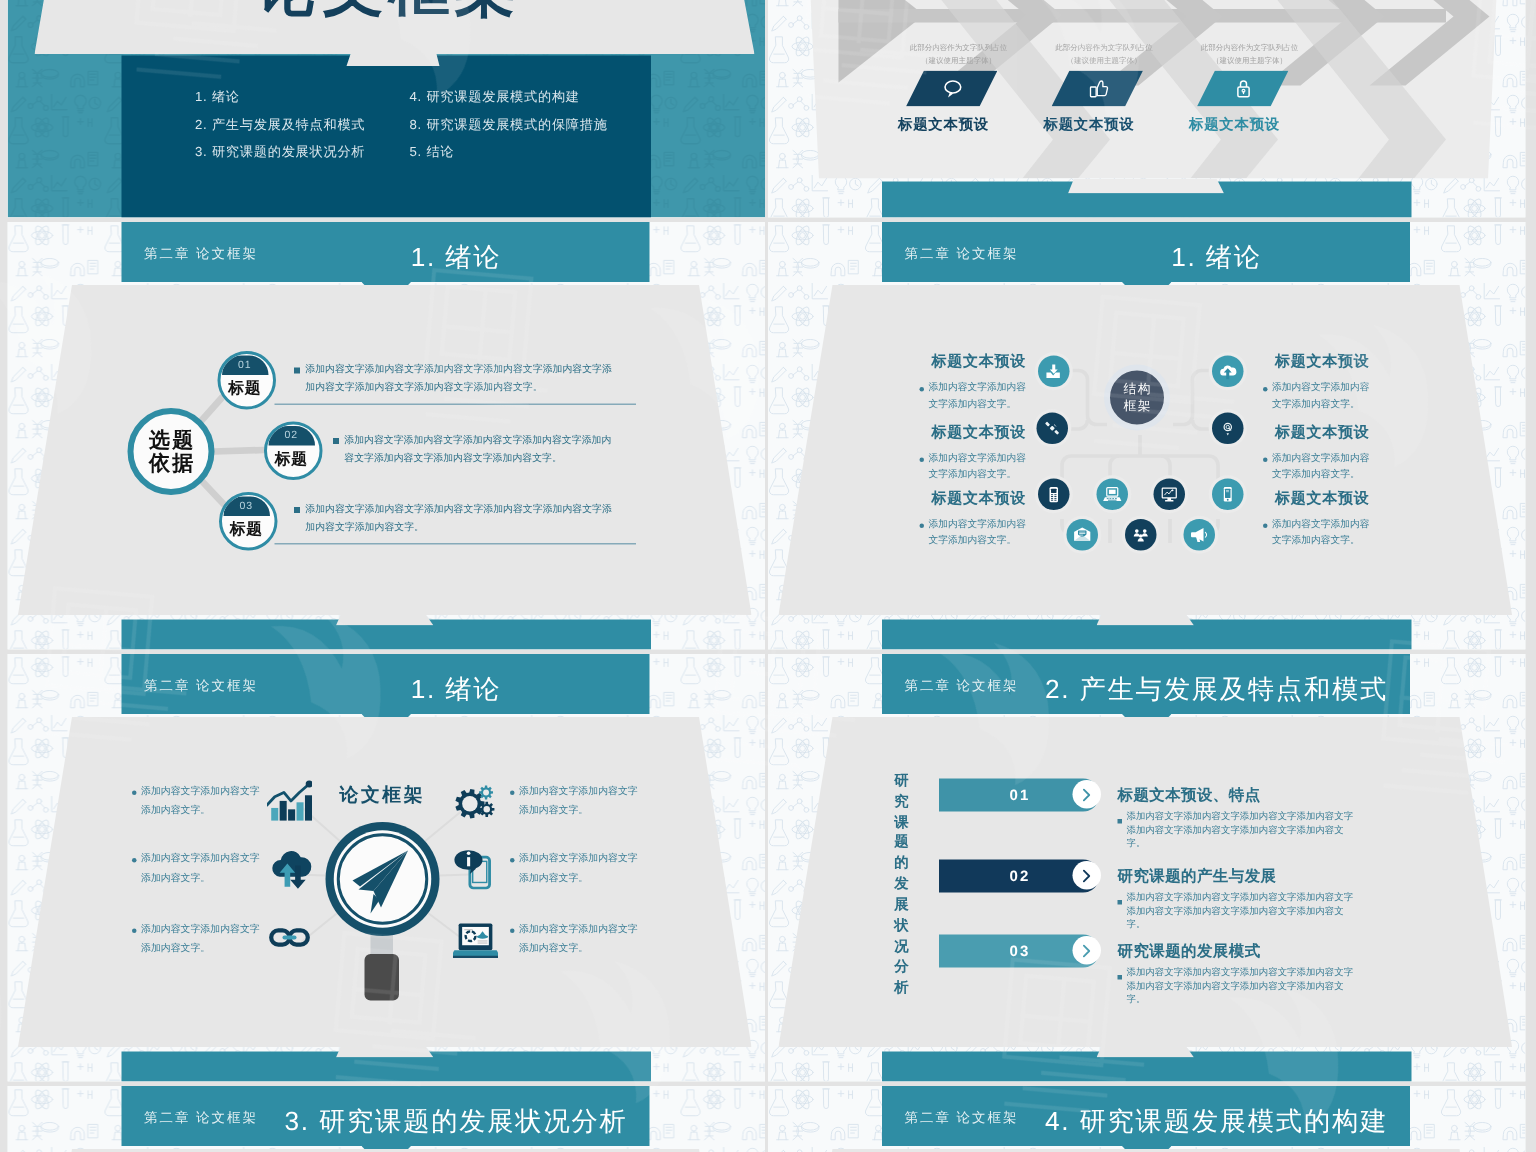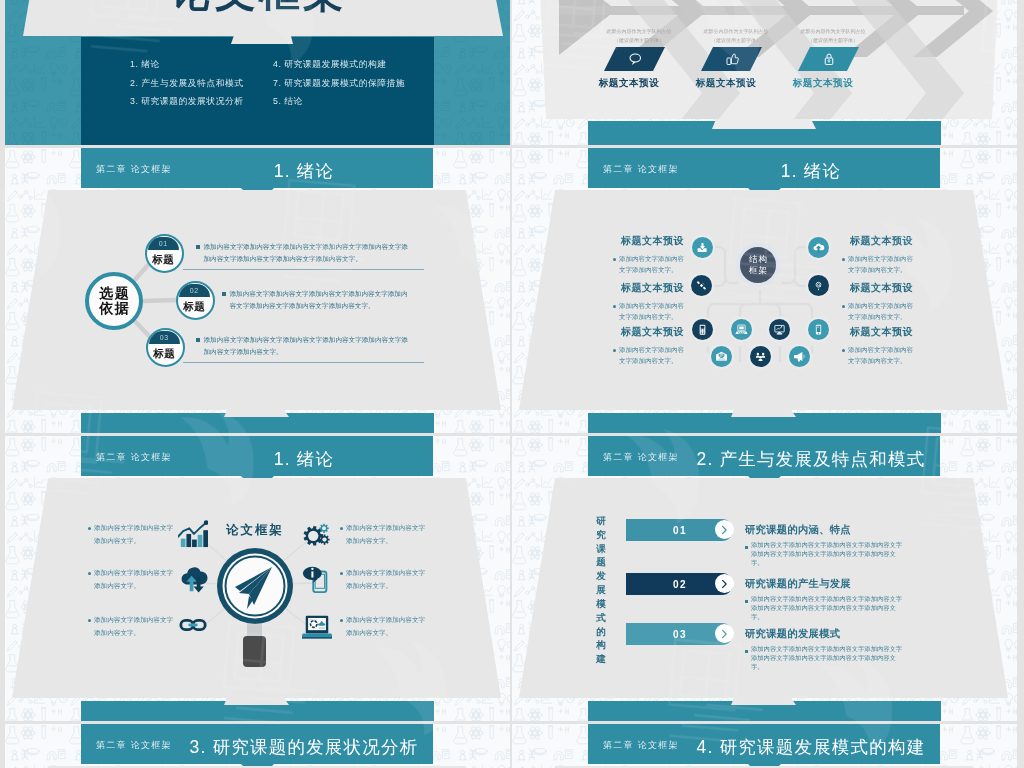--- a/index.html
+++ b/index.html
@@ -199,21 +199,21 @@
           <rect width="505" height="285" fill="url(#doodle-teal)"></rect>
         </svg>
       </div>
       <div style="position: absolute; left: 0px; top: 60px; width: 505px; height: 130px; background: rgb(231, 231, 231); clip-path: polygon(38px 0px, 476px 0px, 498px 116px, 286px 116px, 288px 124px, 226px 124px, 228.7px 116px, 18px 116px); z-index: 3;"></div>
       <div style="position: absolute; left: 0px; top: 112px; width: 505px; text-align: center; font-size: 41px; font-weight: 700; color: rgb(20, 64, 92); letter-spacing: 3px; line-height: 1; text-indent: 3px; z-index: 5;">论文框架</div>
       <div style="position: absolute; left: 76px; top: 177px; width: 353px; height: 108px; background: rgb(3, 81, 111); z-index: 2;"></div>
       <div style="position: absolute; left: 125px; top: 199px; font-size: 8.8px; color: rgb(219, 231, 237); letter-spacing: 0.5px; white-space: nowrap; z-index: 5;">1. 绪论</div>
       <div style="position: absolute; left: 125px; top: 217.6px; font-size: 8.8px; color: rgb(219, 231, 237); letter-spacing: 0.5px; white-space: nowrap; z-index: 5;">2. 产生与发展及特点和模式</div>
       <div style="position: absolute; left: 125px; top: 236.2px; font-size: 8.8px; color: rgb(219, 231, 237); letter-spacing: 0.5px; white-space: nowrap; z-index: 5;">3. 研究课题的发展状况分析</div>
       <div style="position: absolute; left: 268px; top: 199px; font-size: 8.8px; color: rgb(219, 231, 237); letter-spacing: 0.5px; white-space: nowrap; z-index: 5;">4. 研究课题发展模式的构建</div>
-      <div style="position: absolute; left: 268px; top: 217.6px; font-size: 8.8px; color: rgb(219, 231, 237); letter-spacing: 0.5px; white-space: nowrap; z-index: 5;">7. 研究课题发展模式的保障措施</div>
+      <div style="position: absolute; left: 268px; top: 217.6px; font-size: 8.8px; color: rgb(219, 231, 237); letter-spacing: 0.5px; white-space: nowrap; z-index: 5;">8. 研究课题发展模式的保障措施</div>
       <div style="position: absolute; left: 268px; top: 236.2px; font-size: 8.8px; color: rgb(219, 231, 237); letter-spacing: 0.5px; white-space: nowrap; z-index: 5;">5. 结论</div>
     </div>
     <div class="slide" style="position: absolute; left: 512px; top: -140px; width: 505px; height: 285px; overflow: hidden;">
       <div class="sl-bg">
         <svg width="505" height="285" style="display:block">
           <rect width="505" height="285" fill="url(#doodle)"></rect>
         </svg>
       </div>
       <div style="position: absolute; left: 0px; top: 0px; width: 505px; height: 260px; background: rgb(236, 236, 236); clip-path: polygon(22px 0px, 492px 0px, 480px 259px, 34px 259px); filter: drop-shadow(rgba(0, 0, 0, 0.16) 1px 2px 2.5px);"></div>
       <div style="position: absolute; left: 0px; top: 0px; width: 505px; height: 259px; overflow: hidden; clip-path: polygon(22px 0px, 492px 0px, 480px 259px, 34px 259px); opacity: 0.78;"><svg width="505" height="259">
@@ -630,29 +630,29 @@
           <rect width="505" height="285" fill="url(#doodle)"></rect>
         </svg>
       </div>
       <div class="hdr-bar"></div>
       <div class="hdr-notch"></div>
       <div class="hdr-chapter">第二章  论文框架</div>
       <div class="hdr-section">2. 产生与发展及特点和模式</div>
       <div class="panel"></div>
       <div class="foot-bar"></div>
       <div class="foot-notch"></div>
-      <div style="position: absolute; left: 84px; top: 78px; width: 11px; font-size: 9.6px; line-height: 1.44; color: rgb(43, 110, 134); font-weight: 700; letter-spacing: 1px; text-align: center;"><span>研究课题发展模式的构建</span></div>
+      <div style="position: absolute; left: 84px; top: 78px; width: 11px; font-size: 9.6px; line-height: 1.44; color: rgb(43, 110, 134); font-weight: 700; letter-spacing: 1px; text-align: center;"><span>研究课题的发展状况分析</span></div>
       <div style="position: absolute; left: 114px; top: 83px; width: 107px; height: 21.5px; background: rgb(63, 147, 168); border-radius: 0px 11px 11px 0px;"></div>
       <div style="position: absolute; left: 114px; top: 88.5px; width: 108px; text-align: center; font-size: 10px; color: rgb(255, 255, 255); letter-spacing: 1.5px; font-weight: 600;">01</div>
       <div style="position: absolute; left: 202.5px; top: 84.2px; width: 19px; height: 19px; border-radius: 50%; background: rgb(255, 255, 255); display: flex; align-items: center; justify-content: center;">
         <svg width="10" height="10" viewBox="0 0 28 28" style="color:#3f93a8">
           <path d="M10 4l10 10-10 10" fill="none" stroke="currentColor" stroke-width="3.4" stroke-linecap="round" stroke-linejoin="round"></path>
         </svg>
       </div>
-      <div style="position: absolute; left: 233px; top: 87px; font-size: 10.3px; font-weight: 700; color: rgb(43, 110, 134); letter-spacing: 0.3px; white-space: nowrap;">研究课题的内涵、特点</div>
+      <div style="position: absolute; left: 233px; top: 87px; font-size: 10.3px; font-weight: 700; color: rgb(43, 110, 134); letter-spacing: 0.3px; white-space: nowrap;">标题文本预设、特点</div>
       <div style="position: absolute; left: 233px; top: 105px; width: 160px; display: flex; gap: 3px;">
         <span style="display: inline-block; width: 3px; height: 3px; background: rgb(59, 126, 150); margin-top: 5px; flex: 0 0 auto;"></span>
         <div style="font-size: 6.3px; line-height: 1.42; color: rgb(59, 126, 150);">添加内容文字添加内容文字添加内容文字添加内容文字添加内容文字添加内容文字添加内容文字添加内容文字。</div>
       </div>
       <div style="position: absolute; left: 114px; top: 137px; width: 107px; height: 21.5px; background: rgb(17, 57, 90); border-radius: 0px 11px 11px 0px;"></div>
       <div style="position: absolute; left: 114px; top: 142.5px; width: 108px; text-align: center; font-size: 10px; color: rgb(255, 255, 255); letter-spacing: 1.5px; font-weight: 600;">02</div>
       <div style="position: absolute; left: 202.5px; top: 138.2px; width: 19px; height: 19px; border-radius: 50%; background: rgb(255, 255, 255); display: flex; align-items: center; justify-content: center;">
         <svg width="10" height="10" viewBox="0 0 28 28" style="color:#11395a">
           <path d="M10 4l10 10-10 10" fill="none" stroke="currentColor" stroke-width="3.4" stroke-linecap="round" stroke-linejoin="round"></path>
         </svg>

